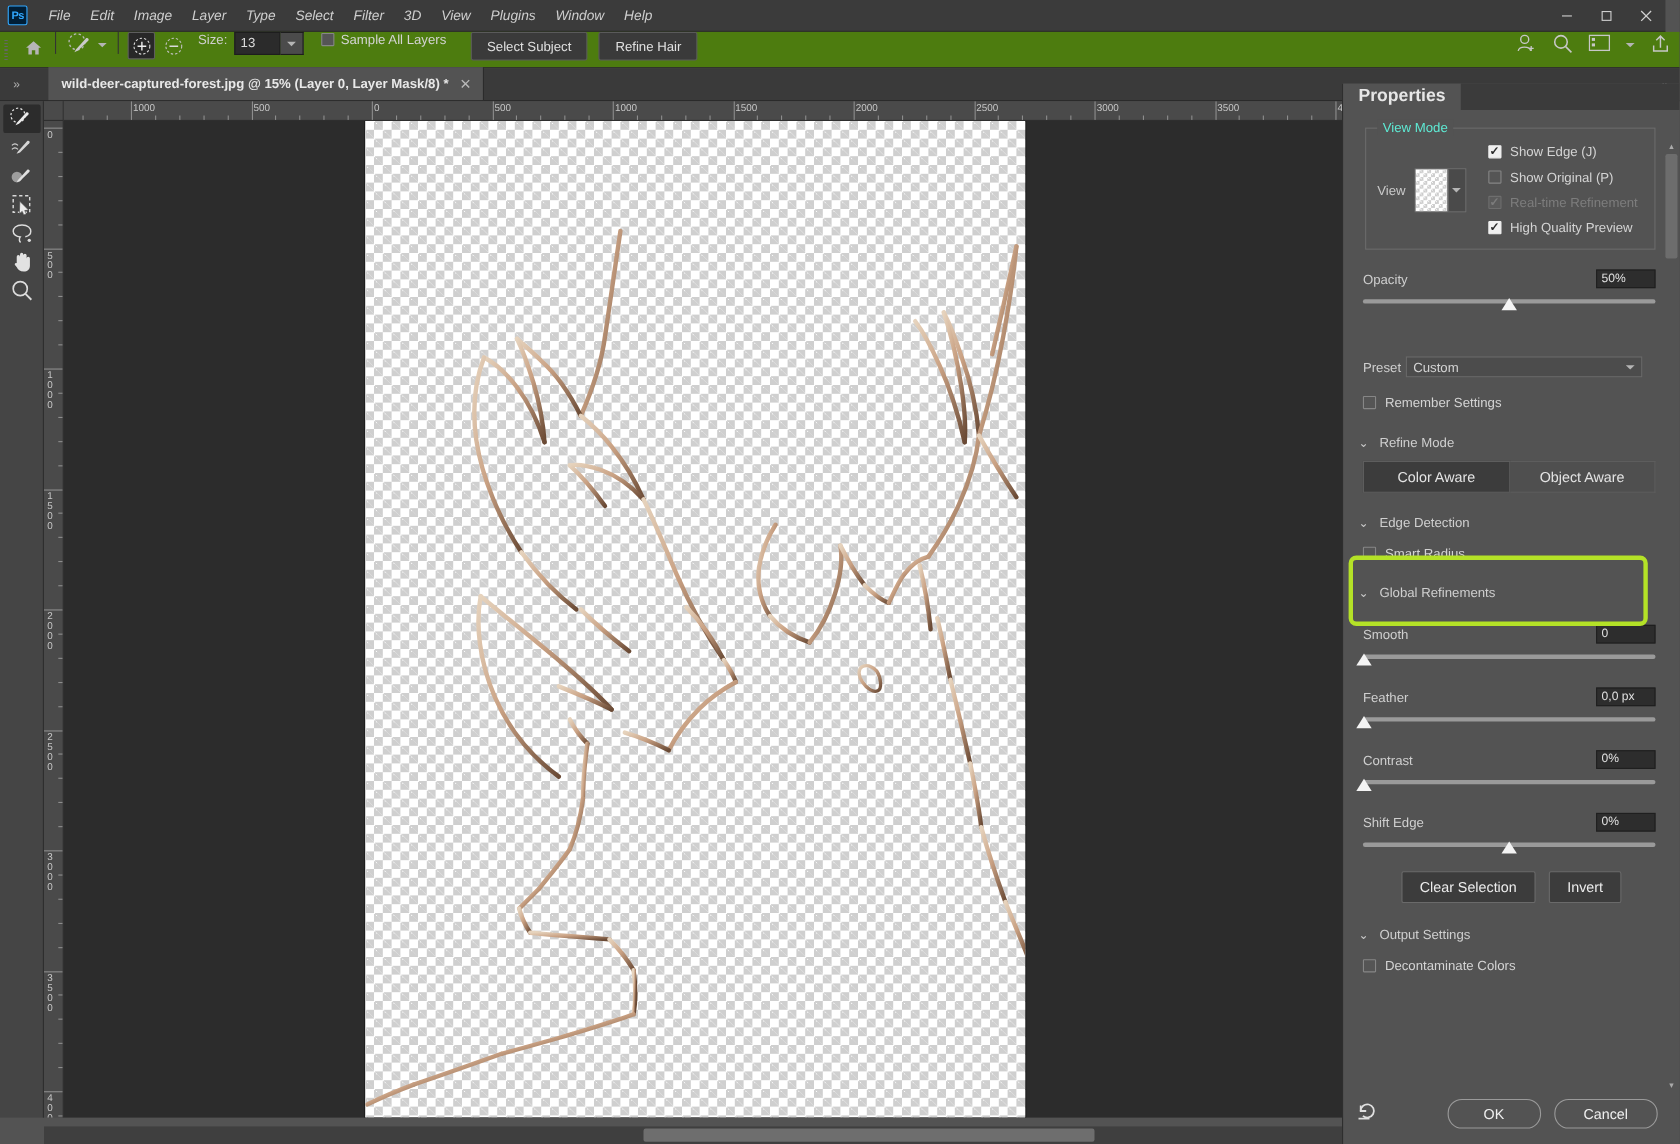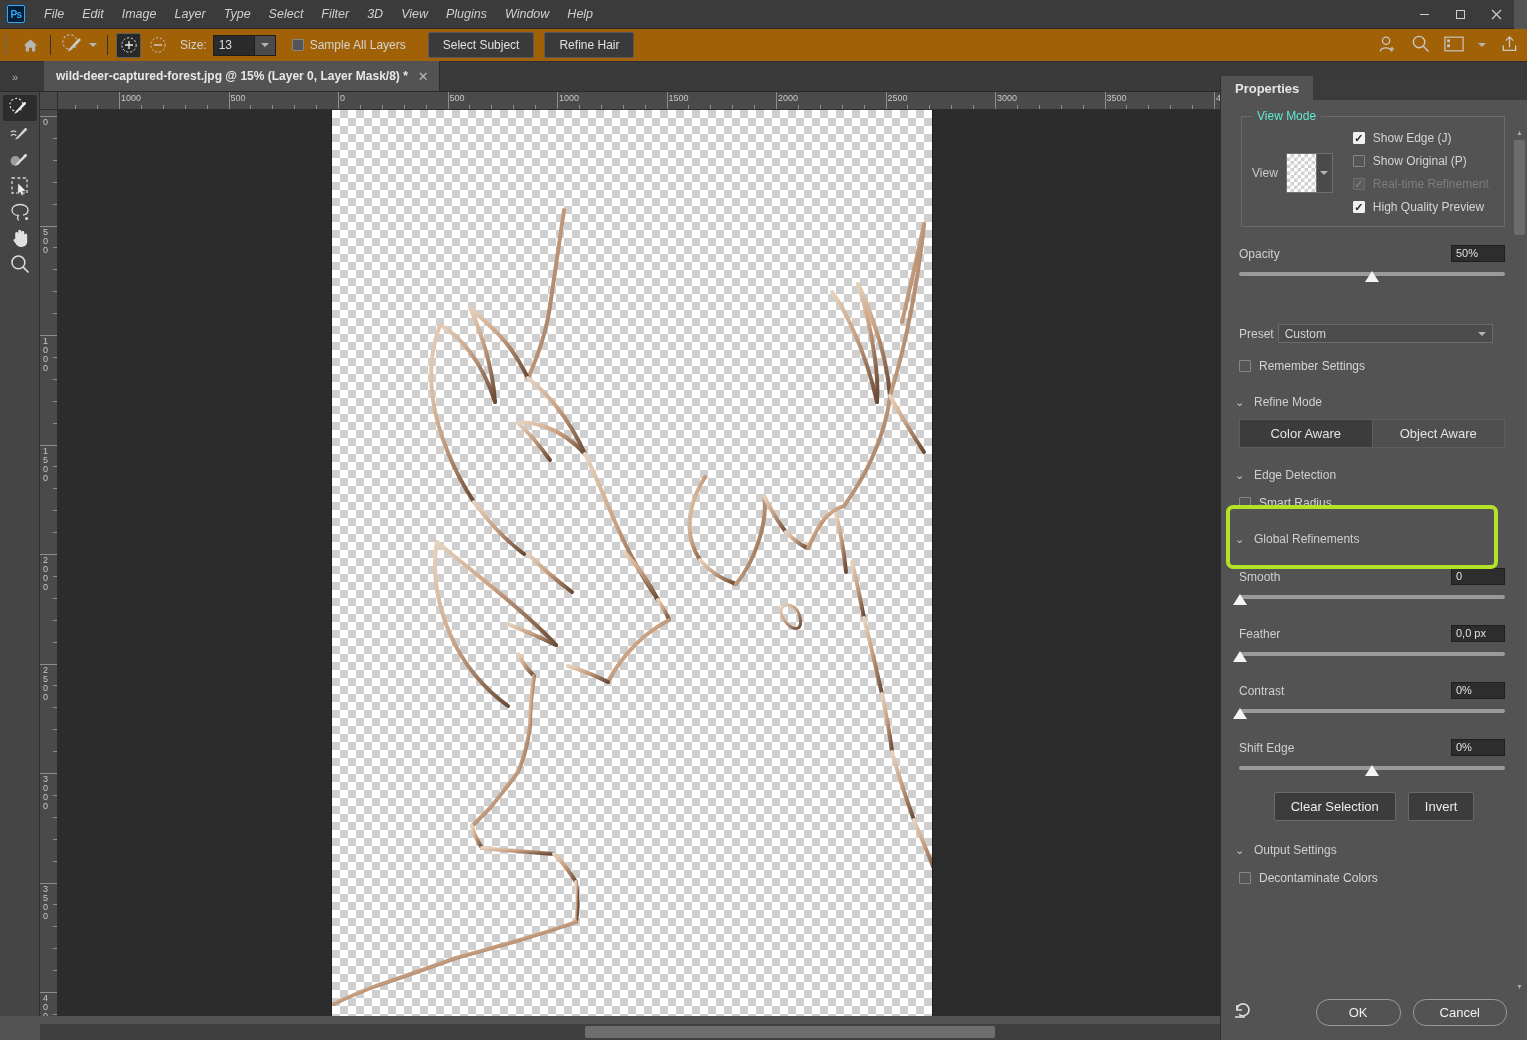--- a/index.html
+++ b/index.html
@@ -35,21 +35,21 @@
   }
   .winbtns { position: absolute; right: 0; top: 0; display: flex; height: 29px; }
   .winbtn {
     width: 36px; height: 29px; display: flex; align-items: center; justify-content: center;
     color: #cfcfcf;
   }
 
   
   .optionsbar {
     position: absolute; top: 29px; left: 0; width: 1527px; height: 33px;
-    background: #a16207; display: flex; align-items: center;
+    background: #4d7c0f; display: flex; align-items: flex-start;
     border-bottom: 1px solid #2e2e2e;
   }
   .opt-grip { width: 10px; height: 33px; display:flex; align-items:center; justify-content:center; }
   .opt-grip::before {
     content:""; width:3px; height:20px;
     background: repeating-linear-gradient(to bottom,#666 0 1px,transparent 1px 3px);
   }
   .opt-sep { width: 1px; height: 20px; background: #333; margin: 0 6px; }
   .home-icon { width: 28px; height: 28px; display:flex;align-items:center;justify-content:center; margin-left:6px;}
   .tool-preset {
@@ -184,21 +184,21 @@
   
   .props {
     position: absolute; top: 76px; right: 0; width: 307px; bottom: 0;
     background: #535353; border-left: 1px solid #2e2e2e;
   }
   .props-tabrow {
     height: 24px; background: #3b3b3b; display: flex; align-items: stretch;
   }
   .props-tab {
     background: #535353; padding: 0 14px; display:flex; align-items:center;
-    font-size: 13px; font-weight: bold; color: #e6e6e6;
+    font-size: 16px; font-weight: bold; color: #e6e6e6;
   }
   .props-body { position:absolute; top:24px; left:0; right:0; bottom:0; padding: 10px 12px 0 12px; }
 
   .fieldset {
     border: 1px solid #6b6b6b; margin: 6px 10px 0 8px; padding: 14px 10px 12px 10px;
     position: relative;
   }
   .fieldset > legend {
     position:absolute; top: -8px; left: 10px; background: #535353; padding: 0 5px;
     font-size: 12px; color: #5eead4;

